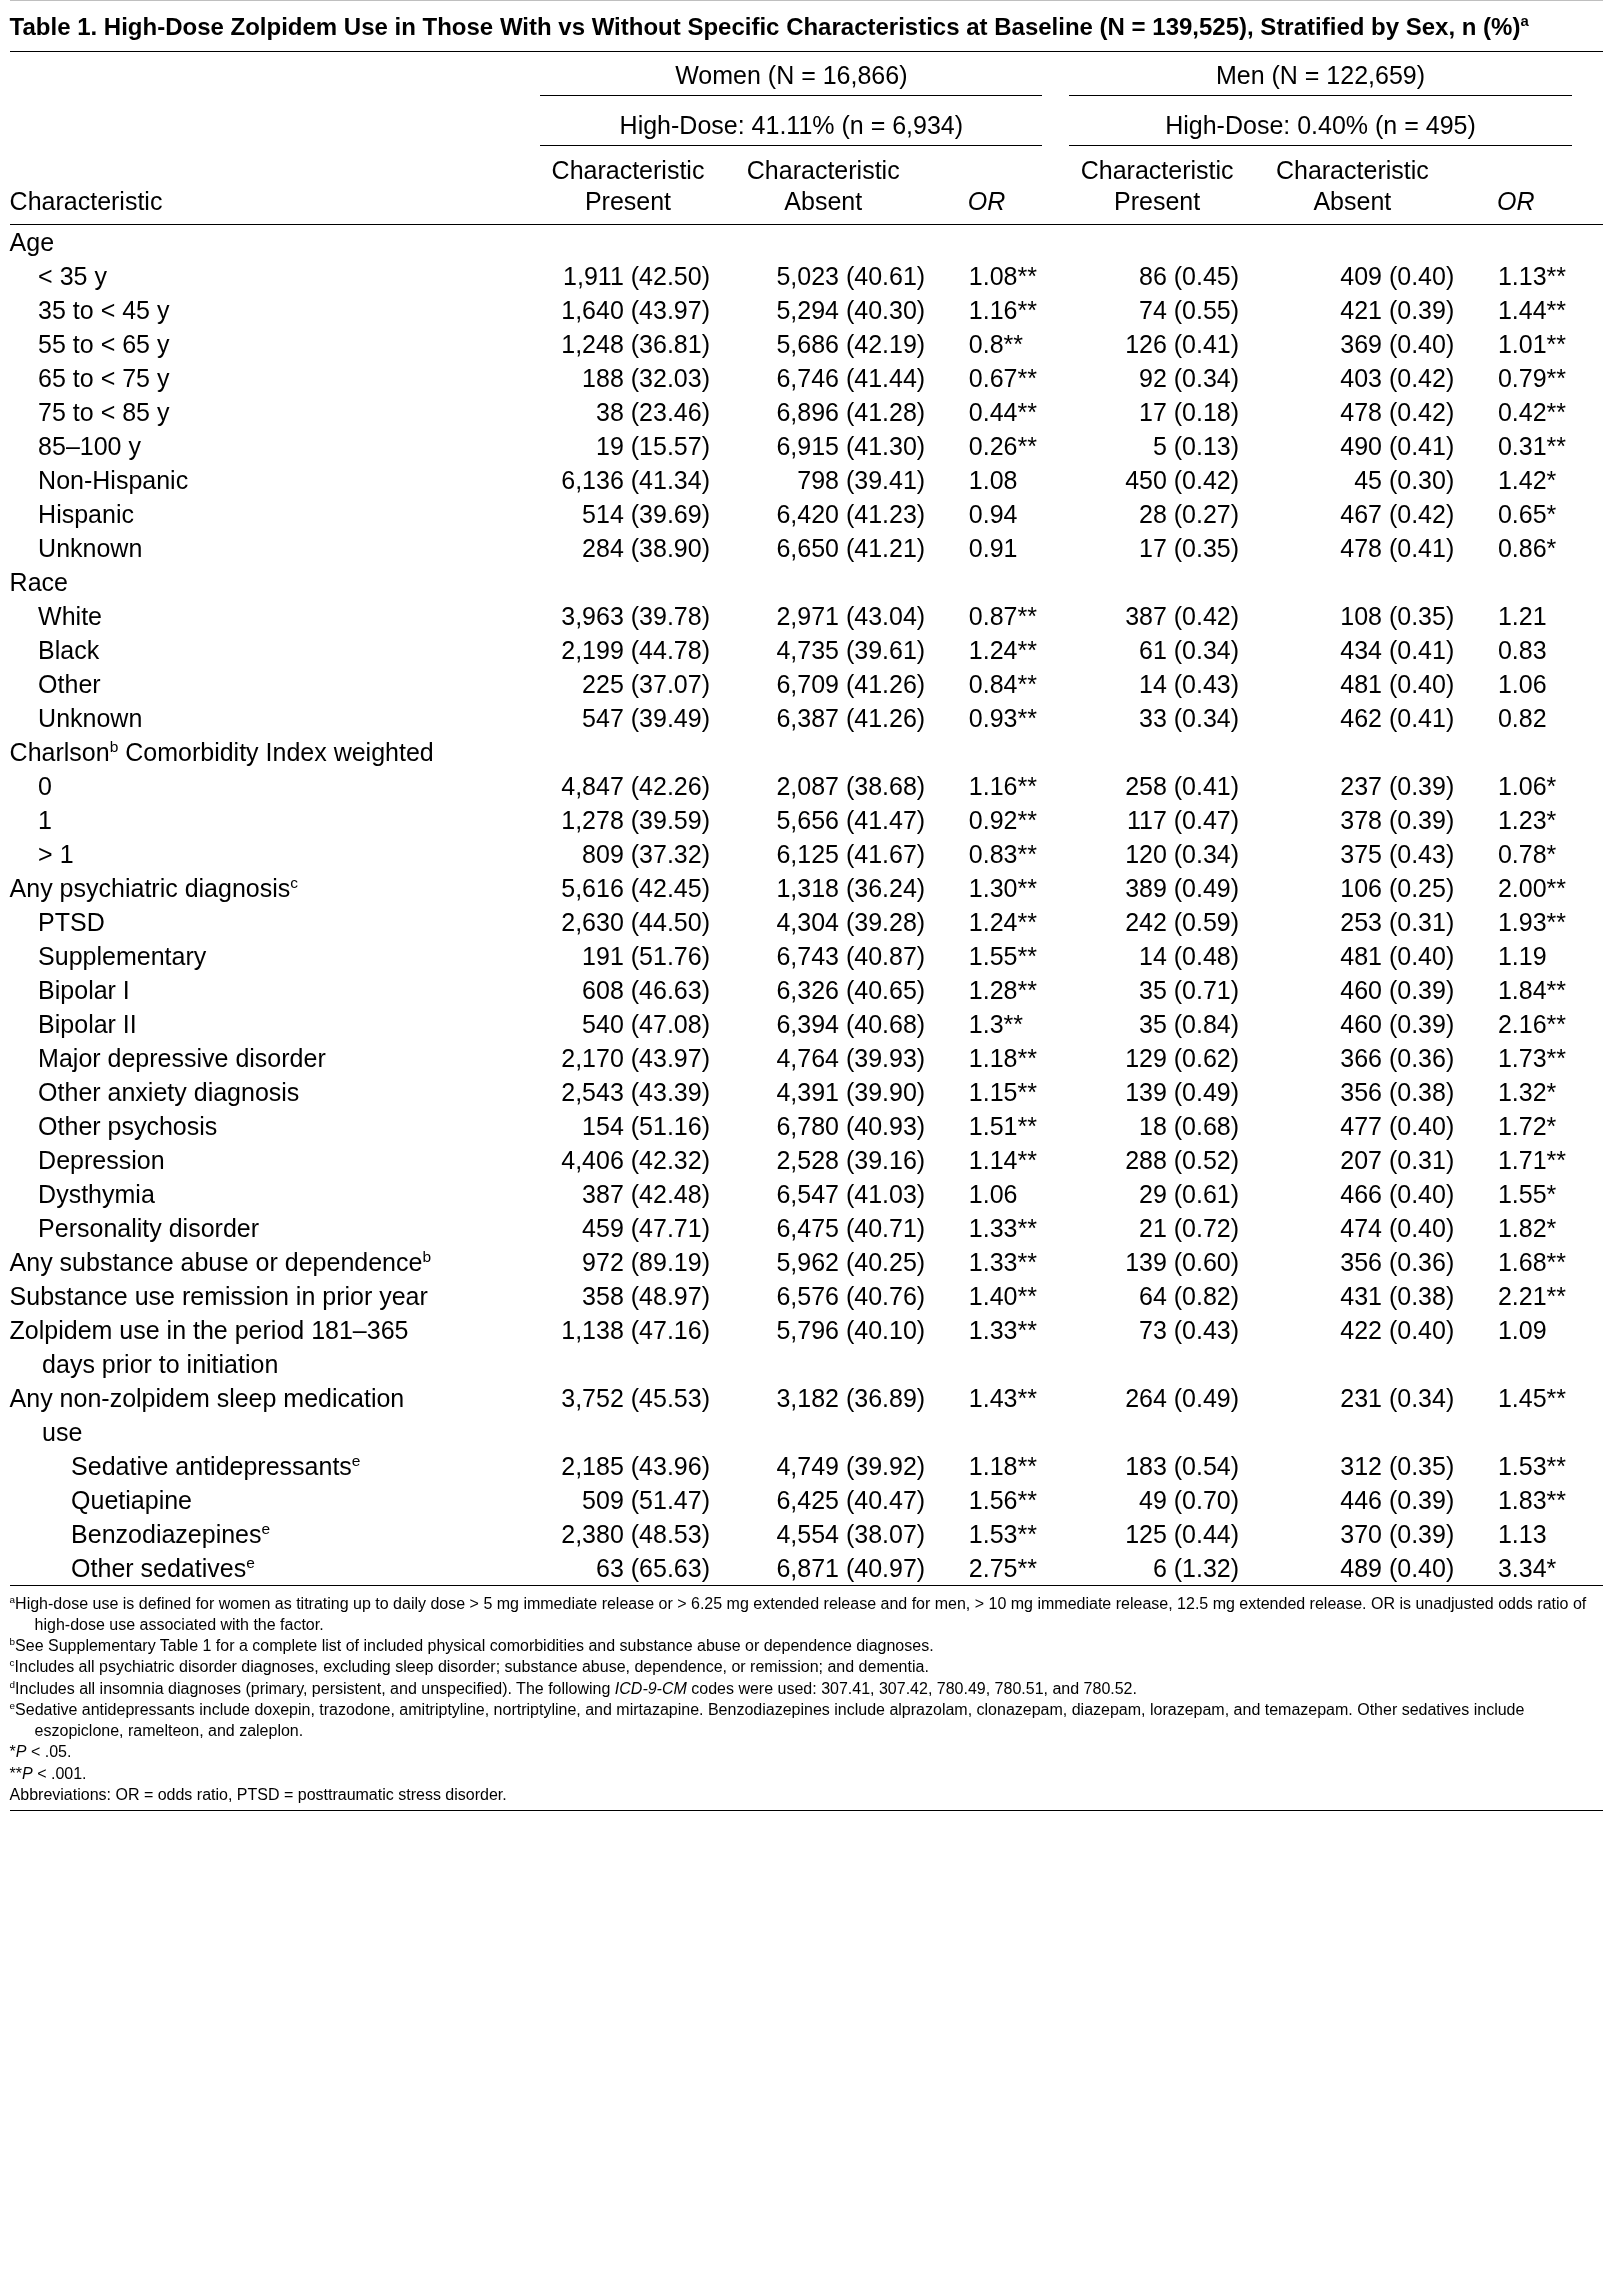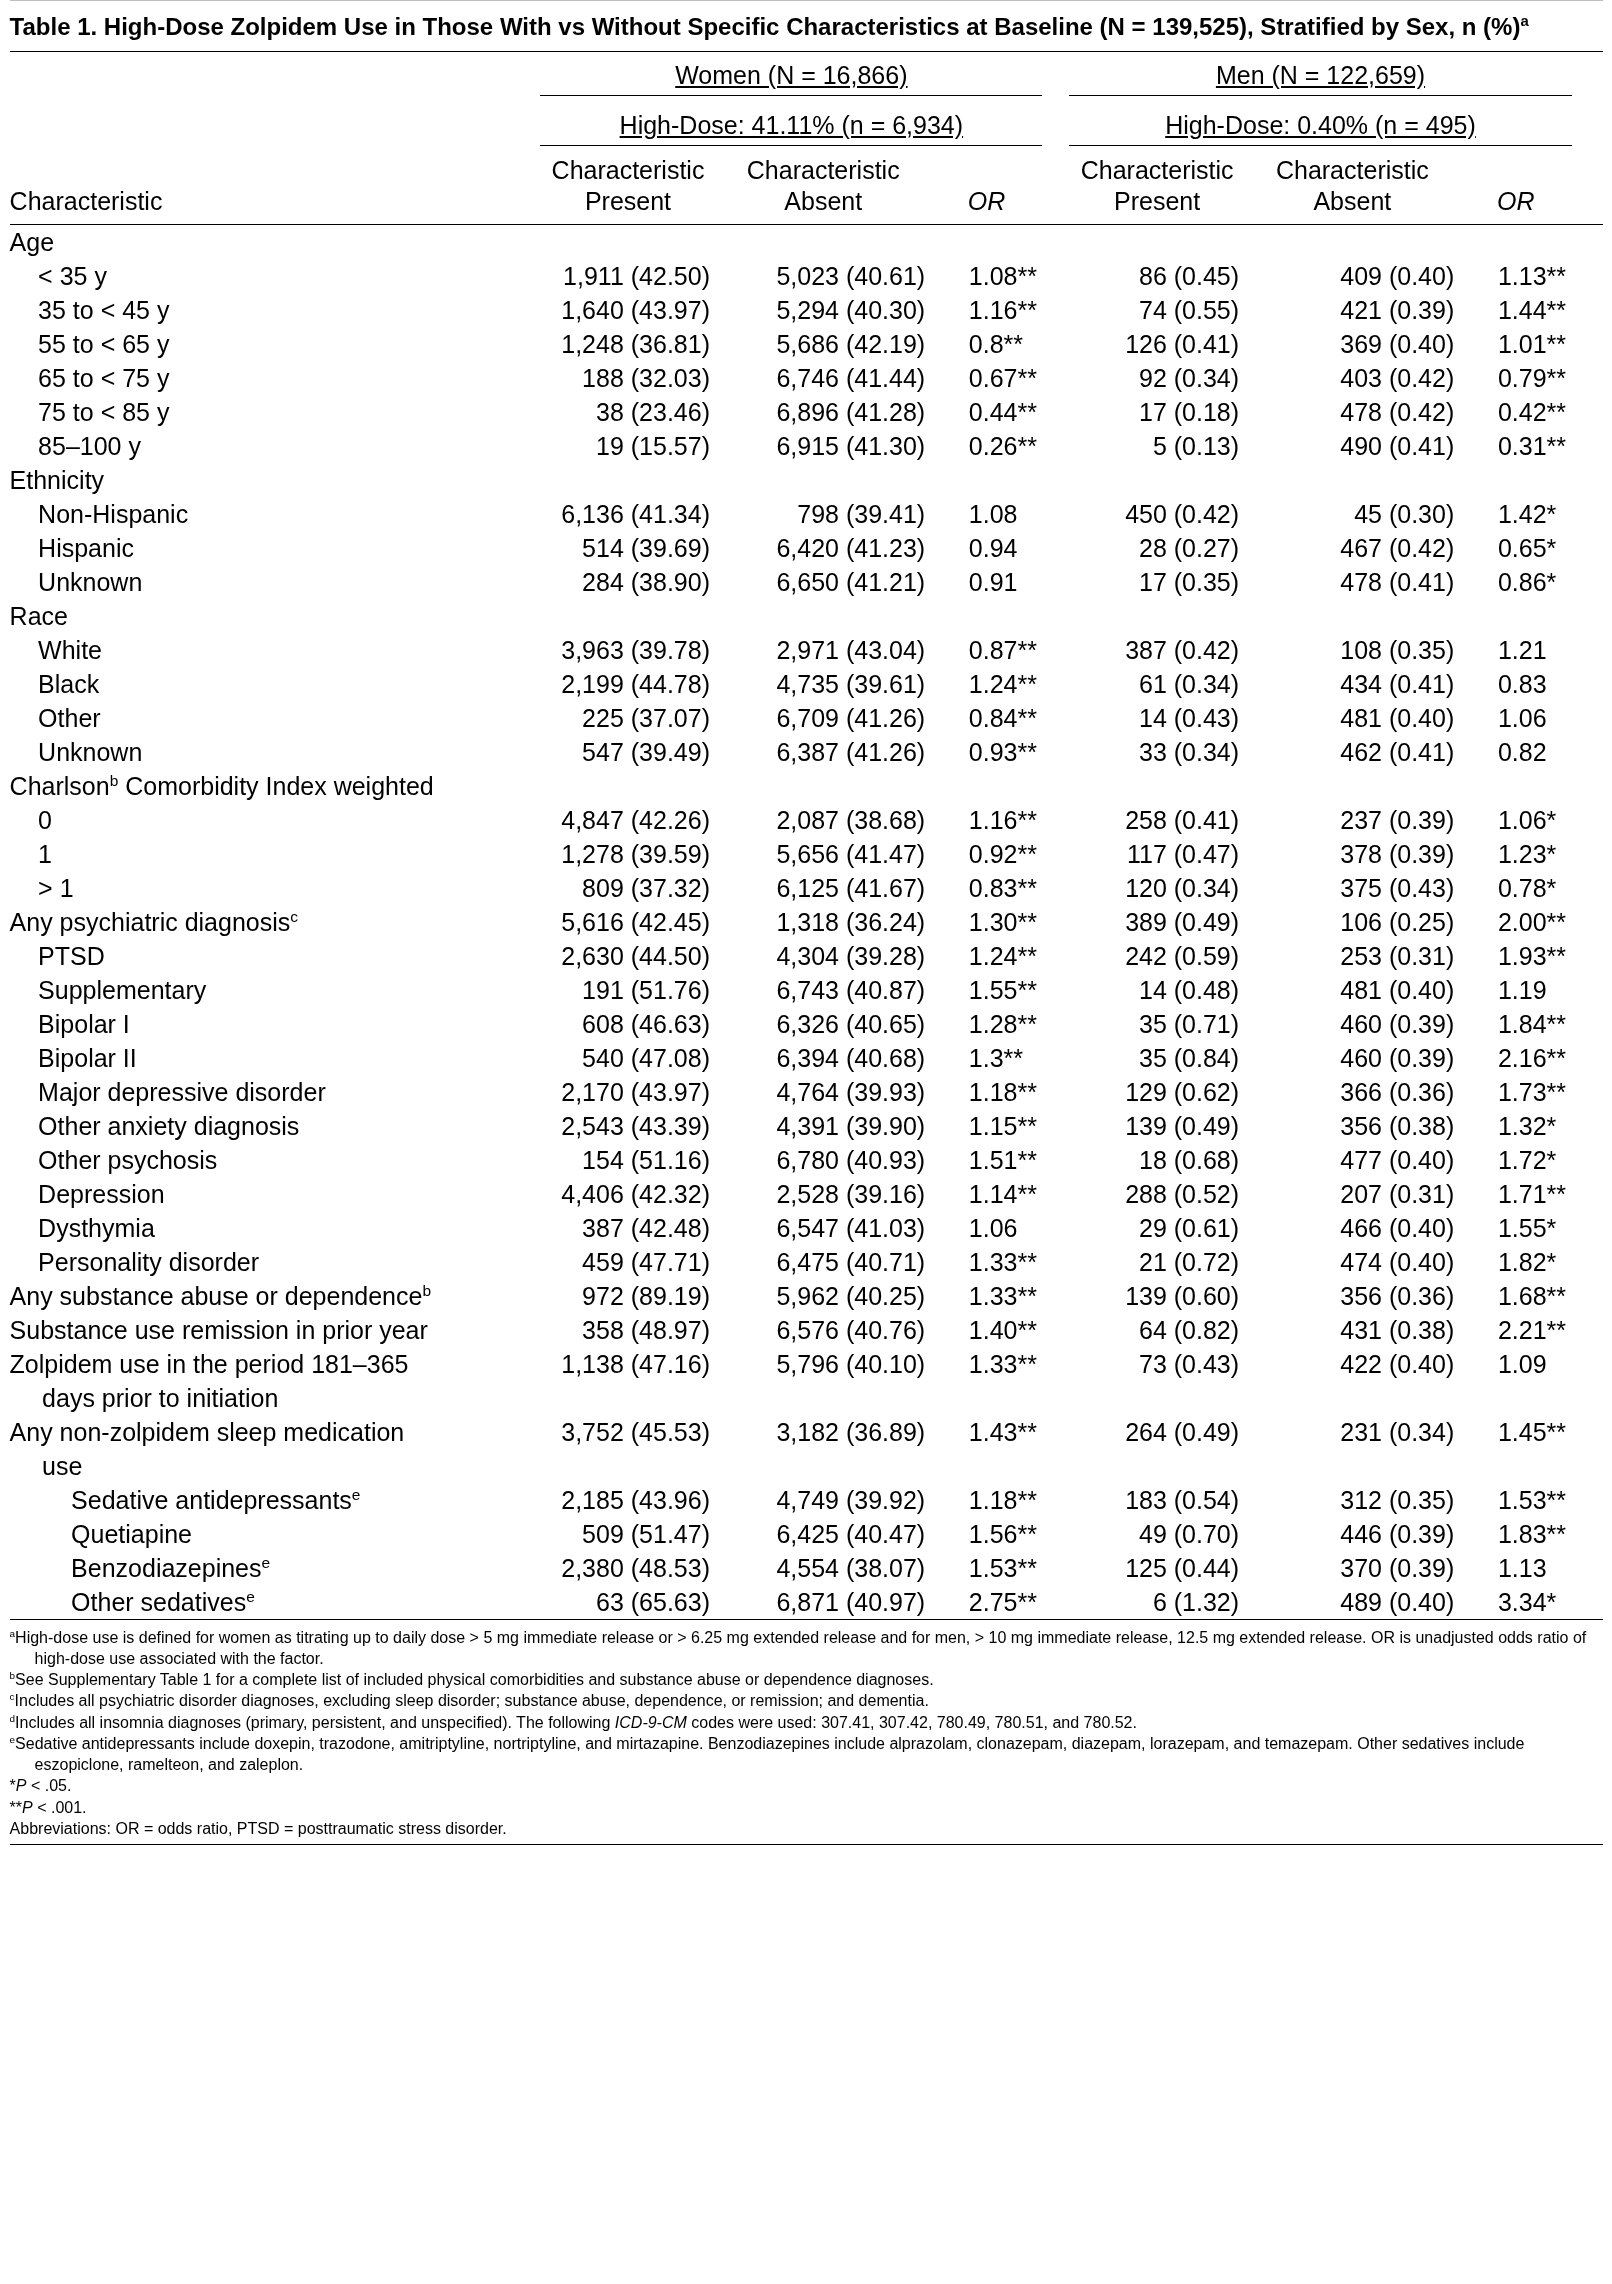--- a/index.html
+++ b/index.html
@@ -28,21 +28,20 @@
   }
   td { padding: 0; vertical-align: top; line-height: 34px; overflow: visible; }
 
   
   thead td { line-height: 1.25; vertical-align: bottom; }
   .grp {
     text-align: center;
     border-bottom: 1.9px solid #000;
     padding: 5.7px 0 3.8px 0;
     white-space: nowrap;
-    text-decoration: underline;
   }
   .sub { padding-top: 14px; }
   .colh { padding: 8.6px 0 6.7px 0; }
   .two { white-space: pre-line; text-align: center; }
   .lblh { text-align: left; }
   .orh { text-align: center; font-style: italic; }
   tr.colhdr td { border-bottom: 1.9px solid #000; }
 
   
   .num { text-align: right; padding-right: 5.7px; white-space: nowrap; }
@@ -176,24 +175,20 @@
           <td class="num">19 (15.57)</td>
           <td class="num">6,915 (41.30)</td>
           <td class="or">0.26**</td>
           <td class="sp"></td>
           <td class="num">5 (0.13)</td>
           <td class="num">490 (0.41)</td>
           <td class="or">0.31**</td>
           <td class="sp"></td>
         </tr>
         <tr>
-          <td class="lbl ind0">Ethnicity</td>
-          <td colspan="8"></td>
-        </tr>
-        <tr>
           <td class="lbl ind1">Non-Hispanic</td>
           <td class="num">6,136 (41.34)</td>
           <td class="num">798 (39.41)</td>
           <td class="or">1.08</td>
           <td class="sp"></td>
           <td class="num">450 (0.42)</td>
           <td class="num">45 (0.30)</td>
           <td class="or">1.42*</td>
           <td class="sp"></td>
         </tr>

